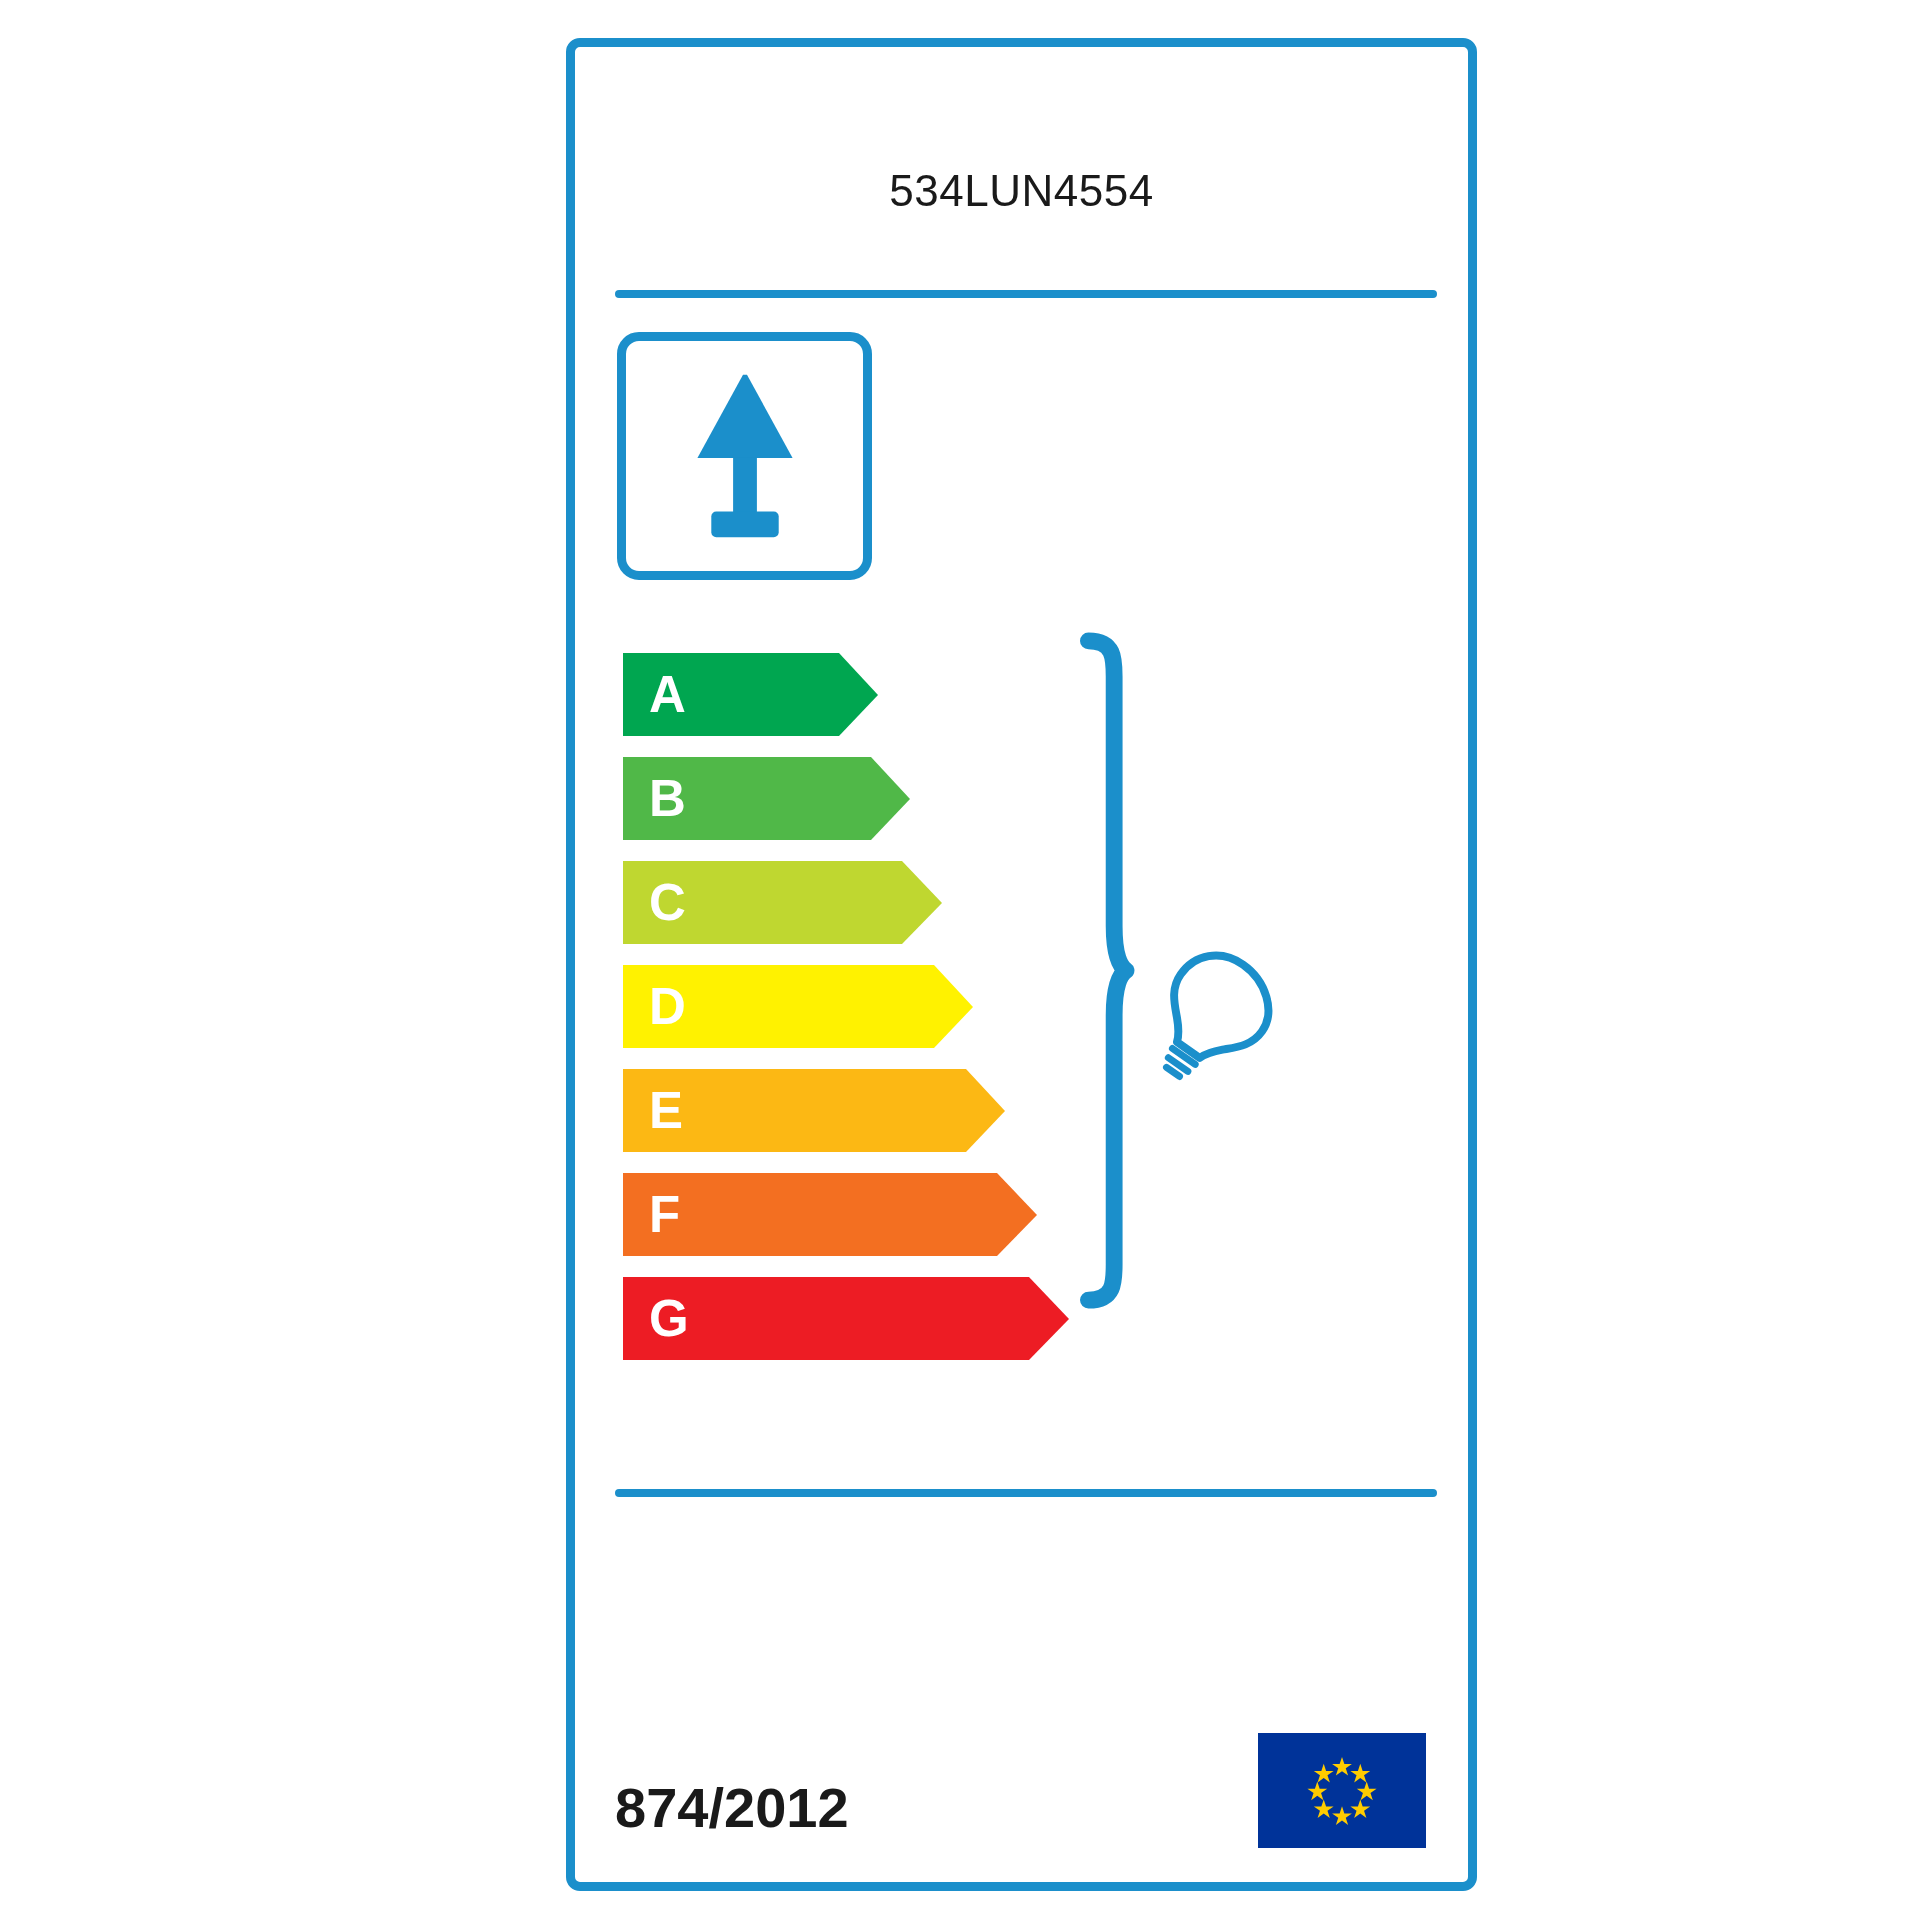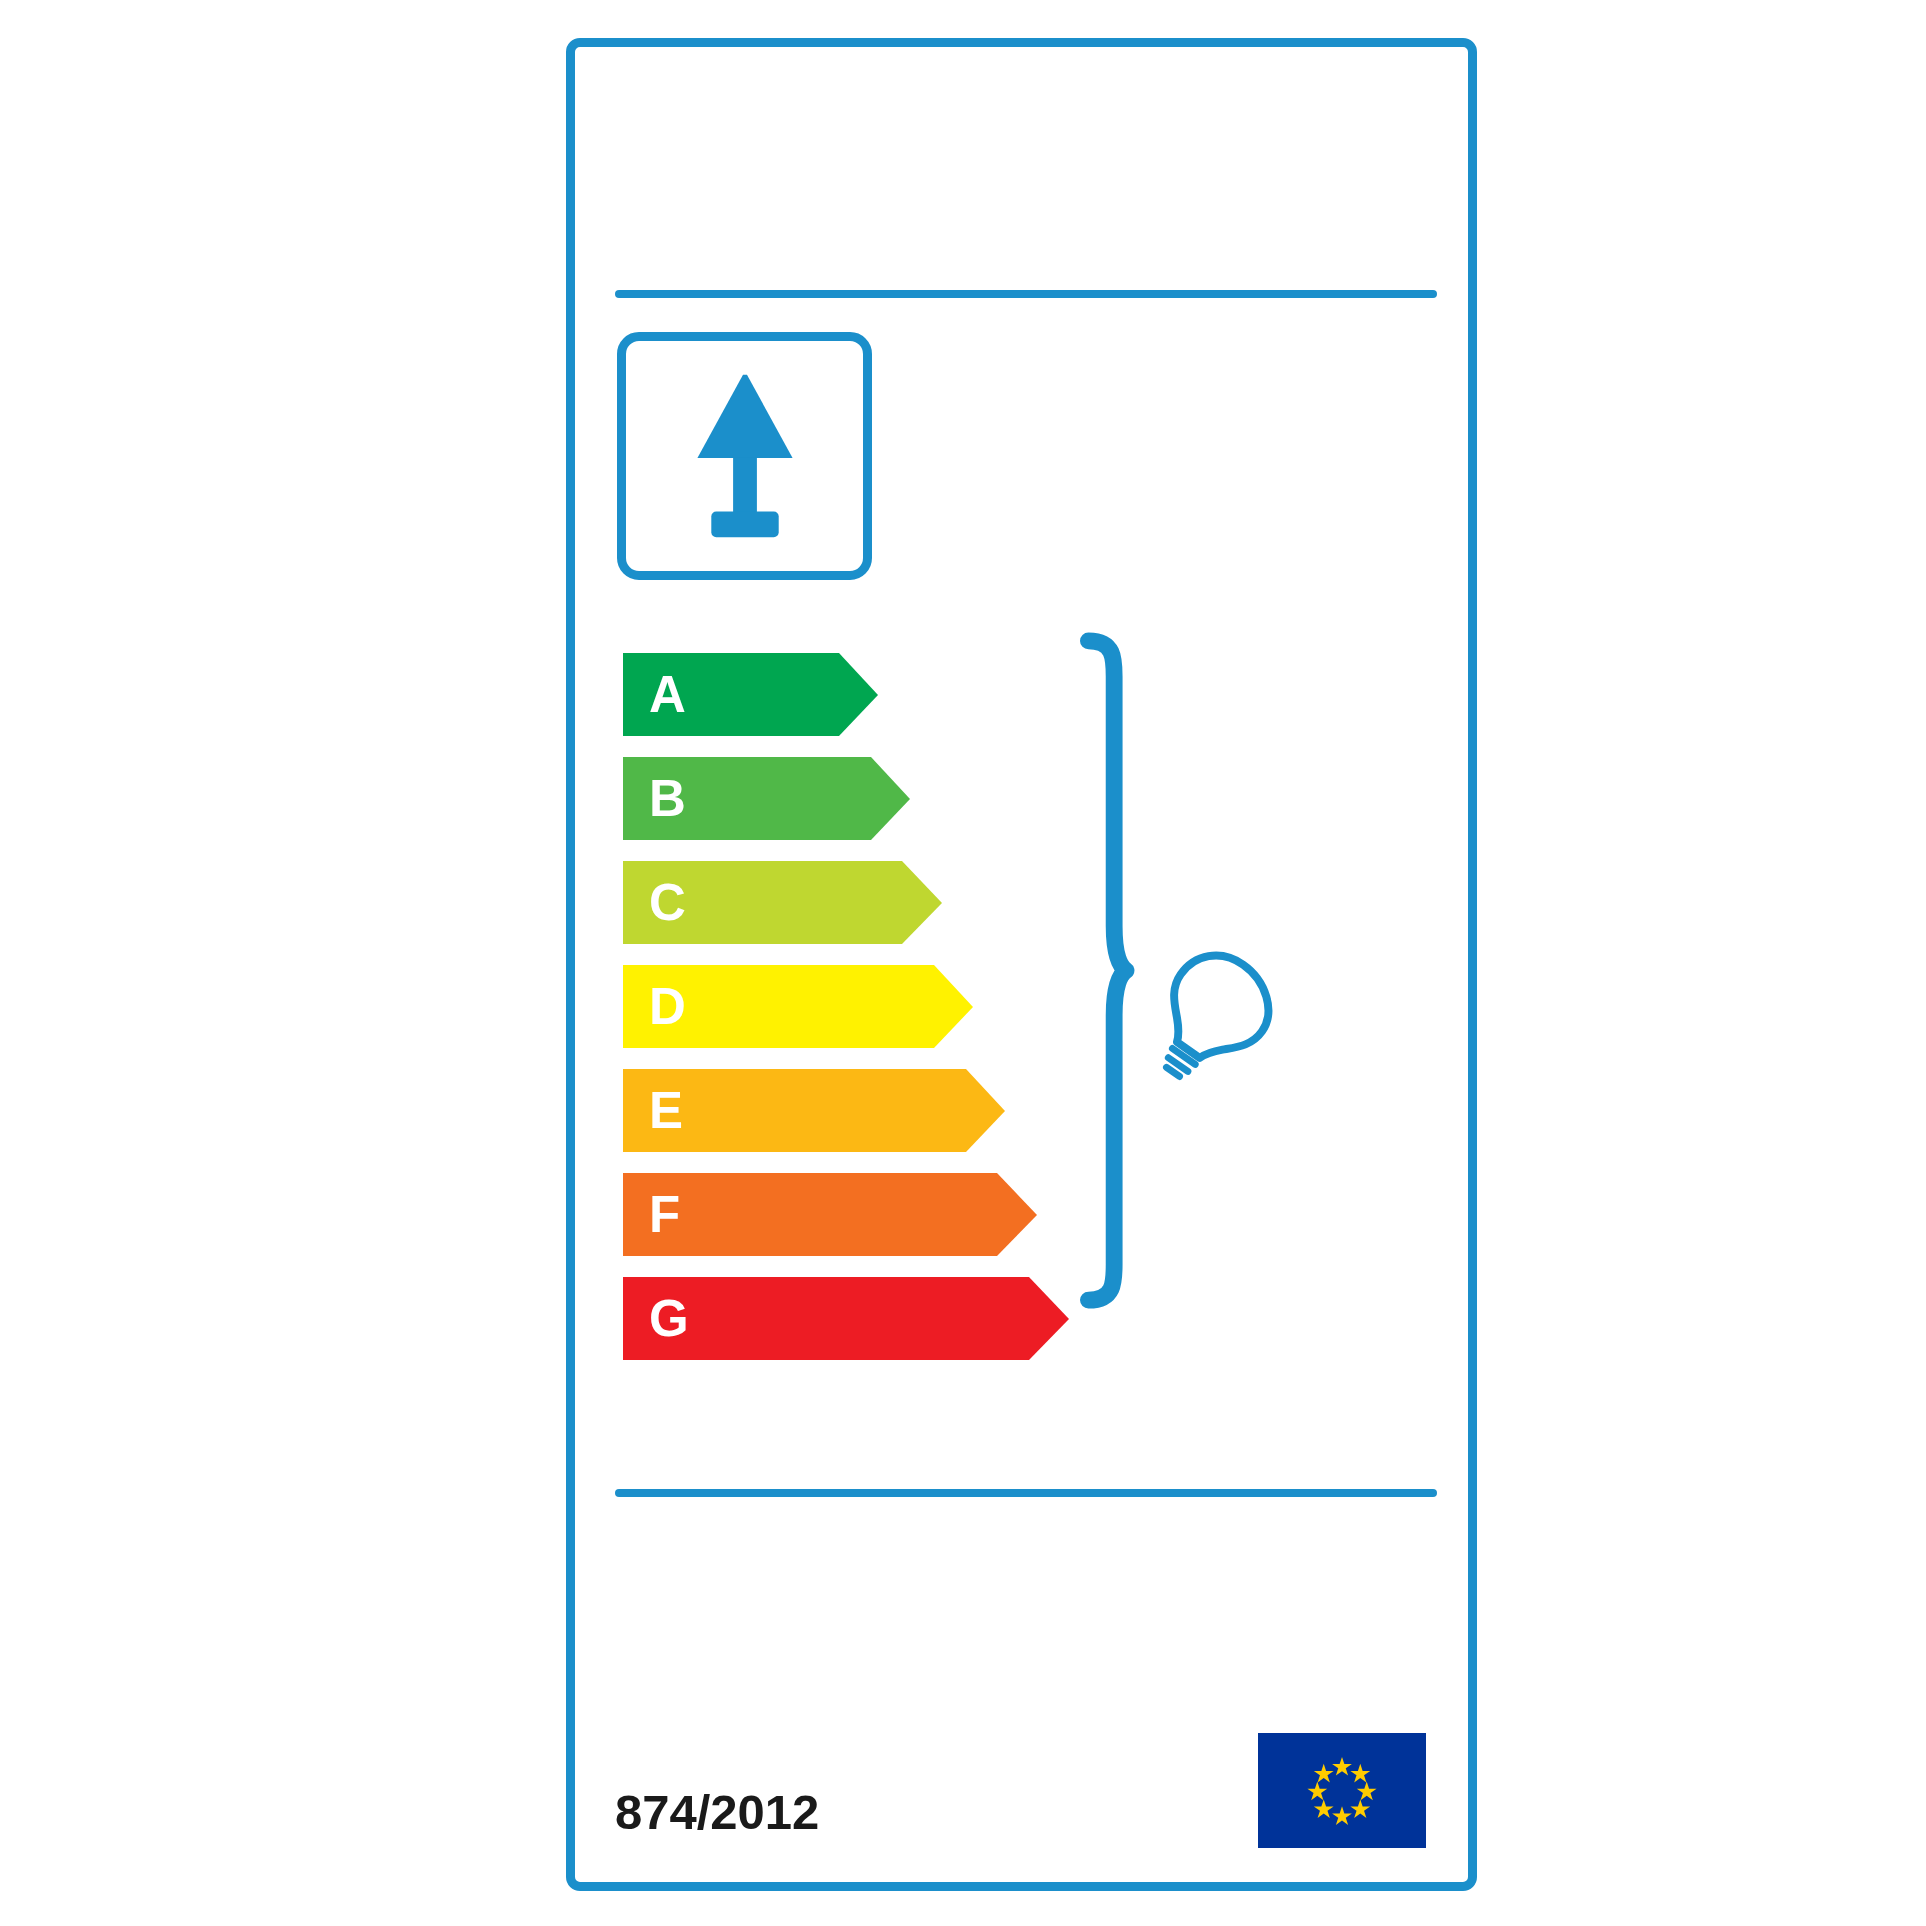--- a/index.html
+++ b/index.html
@@ -113,41 +113,42 @@
     top: 896px;
     width: 139px;
     height: 149px;
   }
 
   
   #regulation {
     position: absolute;
     left: 40px;
     bottom: 42px;
-    font-size: 49px;
+    font-size: 56px;
     font-weight: bold;
     color: #1a1a1a;
   }
 
   
   #eu-flag {
     position: absolute;
     right: 42px;
     bottom: 34px;
     width: 168px;
     height: 115px;
     background: #003399;
   }
   #eu-flag svg { display: block; }
 </style>
 </head>
 <body>
 
 <div id="label-card">
 
+  <div id="model-code">534LUN4554</div>
 
   <div class="divider" id="divider-top"></div>
 
   <div id="lamp-icon-box">
     <svg width="238" height="230" viewBox="0 0 240 232">
       <path d="M118 34 L122 34 L168 118 L72 118 Z" fill="#1b8fcb"></path>
       <rect x="108" y="118" width="24" height="60" fill="#1b8fcb"></rect>
       <rect x="86" y="172" width="68" height="26" rx="5" fill="#1b8fcb"></rect>
     </svg>
   </div>

